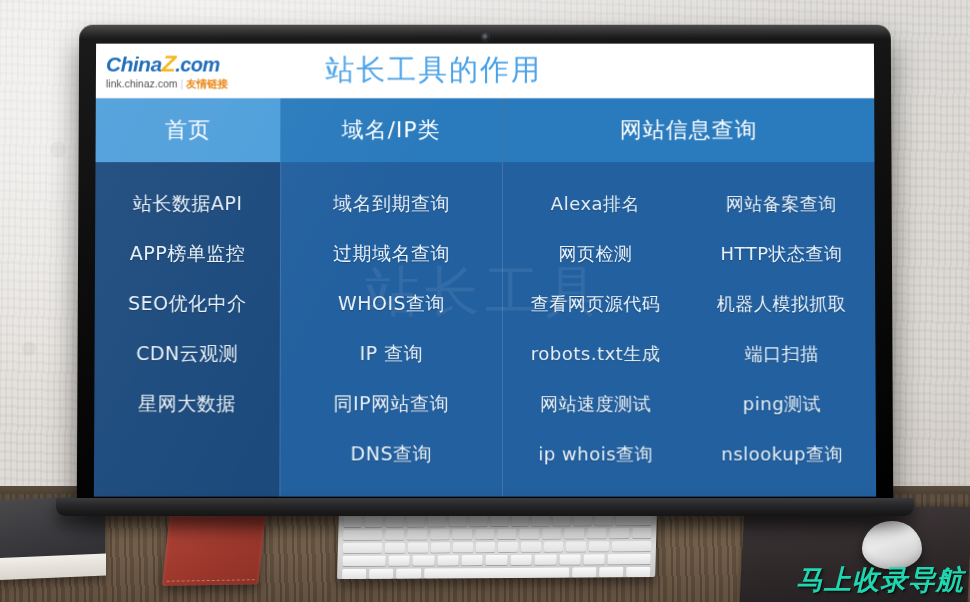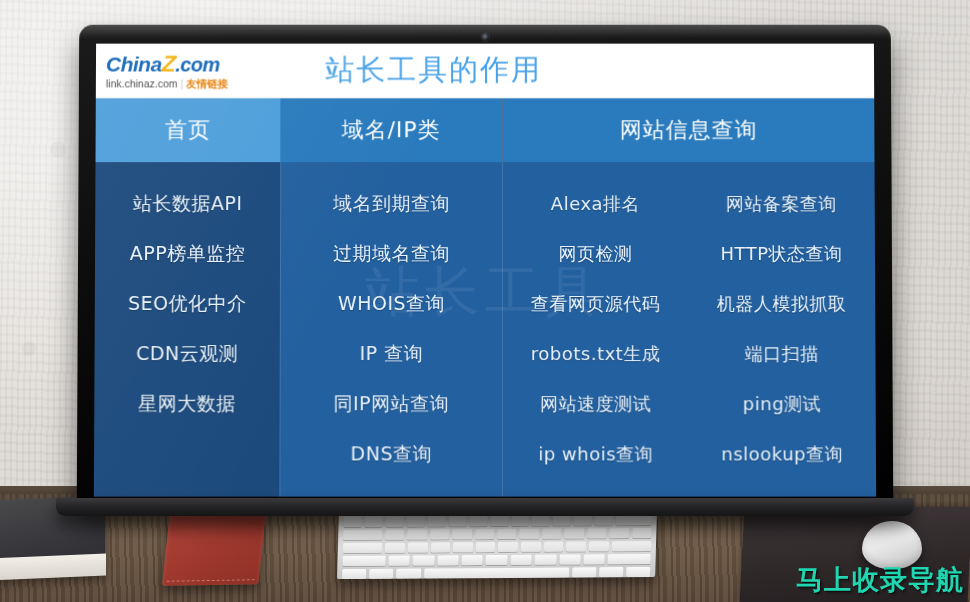--- a/index.html
+++ b/index.html
@@ -203,21 +203,21 @@
   }
 
   .screen-glare {
     position:absolute; inset:0; pointer-events:none;
     background:linear-gradient(118deg, rgba(255,255,255,.055) 0%, rgba(255,255,255,0) 38%);
   }
 
   
   .watermark {
     position:absolute; right:6px; bottom:4px;
-    font-size:27px; font-weight:bold; 
+    font-size:27px; font-weight:bold; font-style:italic;
     color:#1fd6b0; letter-spacing:1px;
     font-family:"DejaVu Sans","Liberation Sans",sans-serif;
     text-shadow:1px 1px 0 rgba(0,0,0,.55), 2px 2px 3px rgba(0,0,0,.4);
     white-space:nowrap;
   }
 </style>
 </head>
 <body>
 
 <div id="scene">

